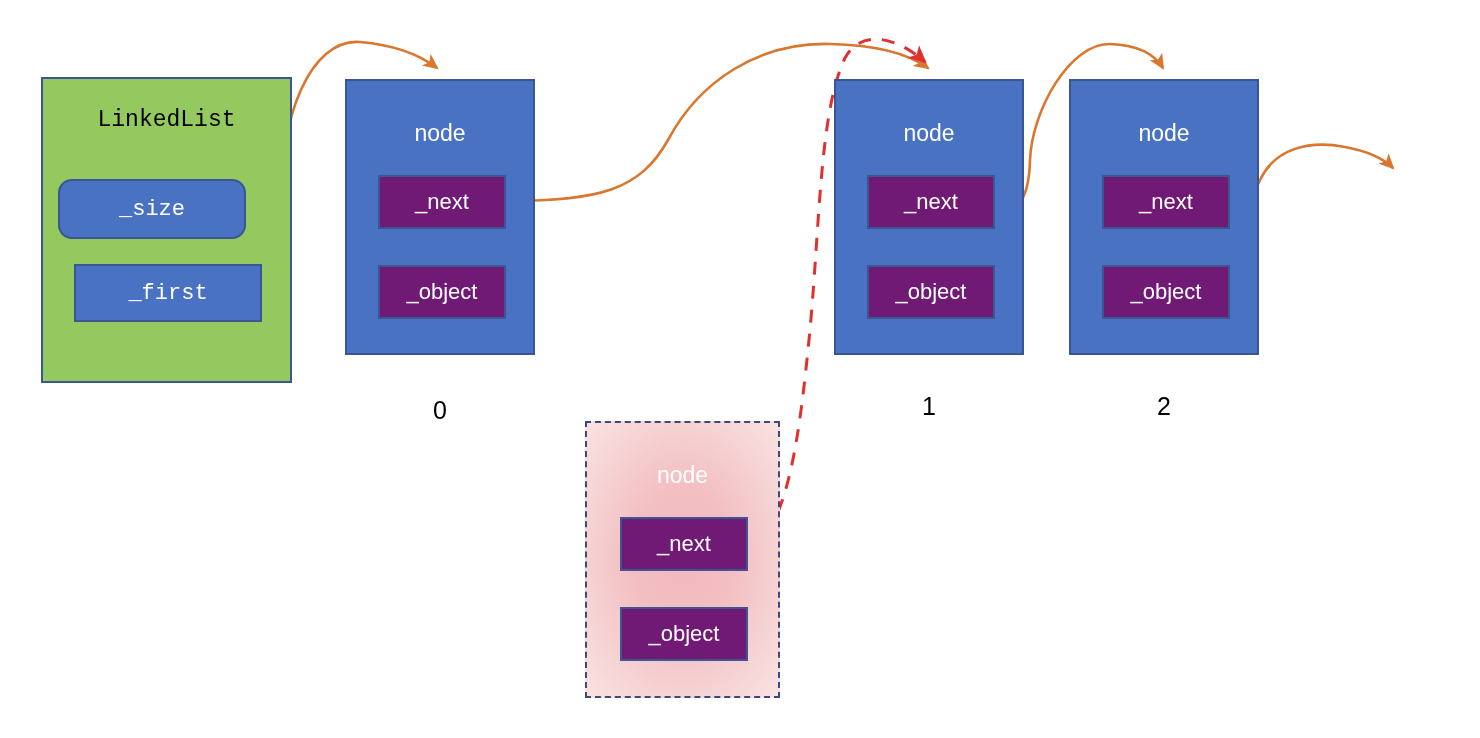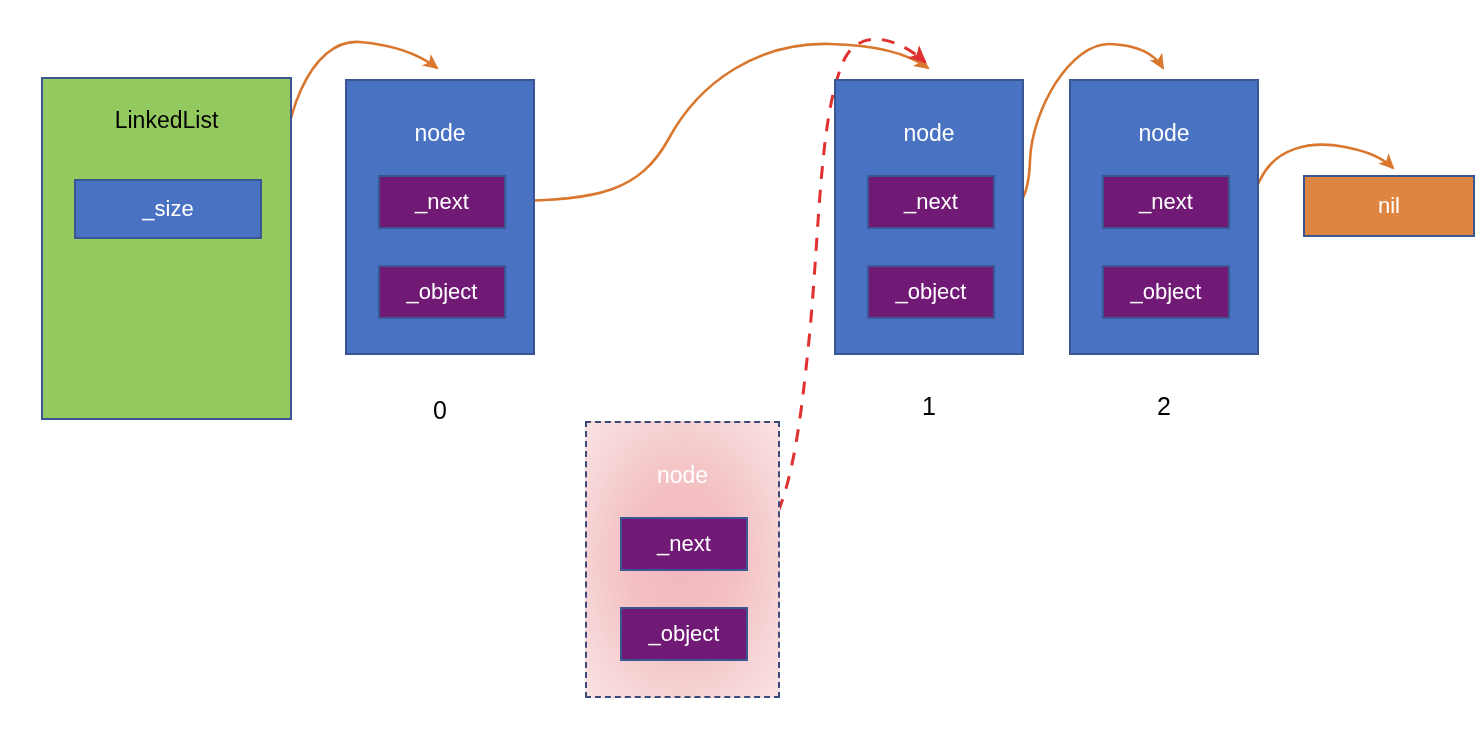--- a/index.html
+++ b/index.html
@@ -109,24 +109,27 @@
 
     <path d="M 506,201 C 600,201 640,190 668,140 C 700,80 760,42 830,44 C 880,45 910,55 928,68" fill="none" stroke="#d9772e" stroke-width="2.6" marker-end="url(#head-orange)"></path>
 
     <path d="M 994,214 C 1020,214 1029,196 1030,160 C 1032,110 1070,43 1110,44 C 1140,45 1155,55 1163,68" fill="none" stroke="#d9772e" stroke-width="2.6" marker-end="url(#head-orange)"></path>
 
     <path d="M 1228,204 C 1250,204 1254,193 1260,180 C 1275,148 1310,140 1345,147 C 1372,152 1385,160 1393,168" fill="none" stroke="#d9772e" stroke-width="2.6" marker-end="url(#head-orange)"></path>
 
     <path d="M 752,551 C 790,520 800,430 810,330 C 820,220 820,110 845,58 C 860,30 895,35 925,62" fill="none" stroke="#e03030" stroke-width="3" stroke-dasharray="13,11" stroke-linecap="butt" marker-end="url(#head-red)"></path>
   </svg>
 
-  <div class="box linkedlist-box" style="left:41px; top:77px; width:251px; height:343px;">
+  <div class="box linkedlist-box" style="left:41px; top:77px; width:251px; height:306px;font-family:Liberation Mono, monospace;">
     <div class="box-title title-dark" style="top:30px;">LinkedList</div>
-    <div class="field field-blue" style="left:31px; top:100px; width:188px; height:60px;">
+    <div class="field field-blue" style="left:15px; top:100px; width:188px; height:60px;border-radius:14px;">
       <span>_size</span>
+    </div>
+    <div class="field field-blue" style="left:31px; top:185px; width:188px; height:58px;">
+      <span>_first</span>
     </div>
   </div>
 
   <div class="box node-box" style="left:345px; top:79px; width:190px; height:276px;">
     <div class="box-title title-light" style="top:41px;">node</div>
     <div class="field field-gold" style="left:31px; top:94px; width:128px; height:54px;">
       <span>_next</span>
     </div>
     <div class="field field-gold" style="left:31px; top:184px; width:128px; height:54px;">
       <span>_object</span>
@@ -149,23 +152,20 @@
     <div class="box-title title-light" style="top:41px;">node</div>
     <div class="field field-gold" style="left:31px; top:94px; width:128px; height:54px;">
       <span>_next</span>
     </div>
     <div class="field field-gold" style="left:31px; top:184px; width:128px; height:54px;">
       <span>_object</span>
     </div>
   </div>
   <div class="index-label" style="left:1069px; top:394px; width:190px;">2</div>
 
-  <div class="box nil-box" style="left:1303px; top:175px; width:172px; height:62px;">
-    <span class="nil-label">nil</span>
-  </div>
 
   <div class="box node-box highlight" style="left:585px; top:421px; width:195px; height:277px;">
     <div class="box-title title-light" style="top:41px;">node</div>
     <div class="field field-gold" style="left:33px; top:94px; width:128px; height:54px;">
       <span>_next</span>
     </div>
     <div class="field field-gold" style="left:33px; top:184px; width:128px; height:54px;">
       <span>_object</span>
     </div>
   </div>

